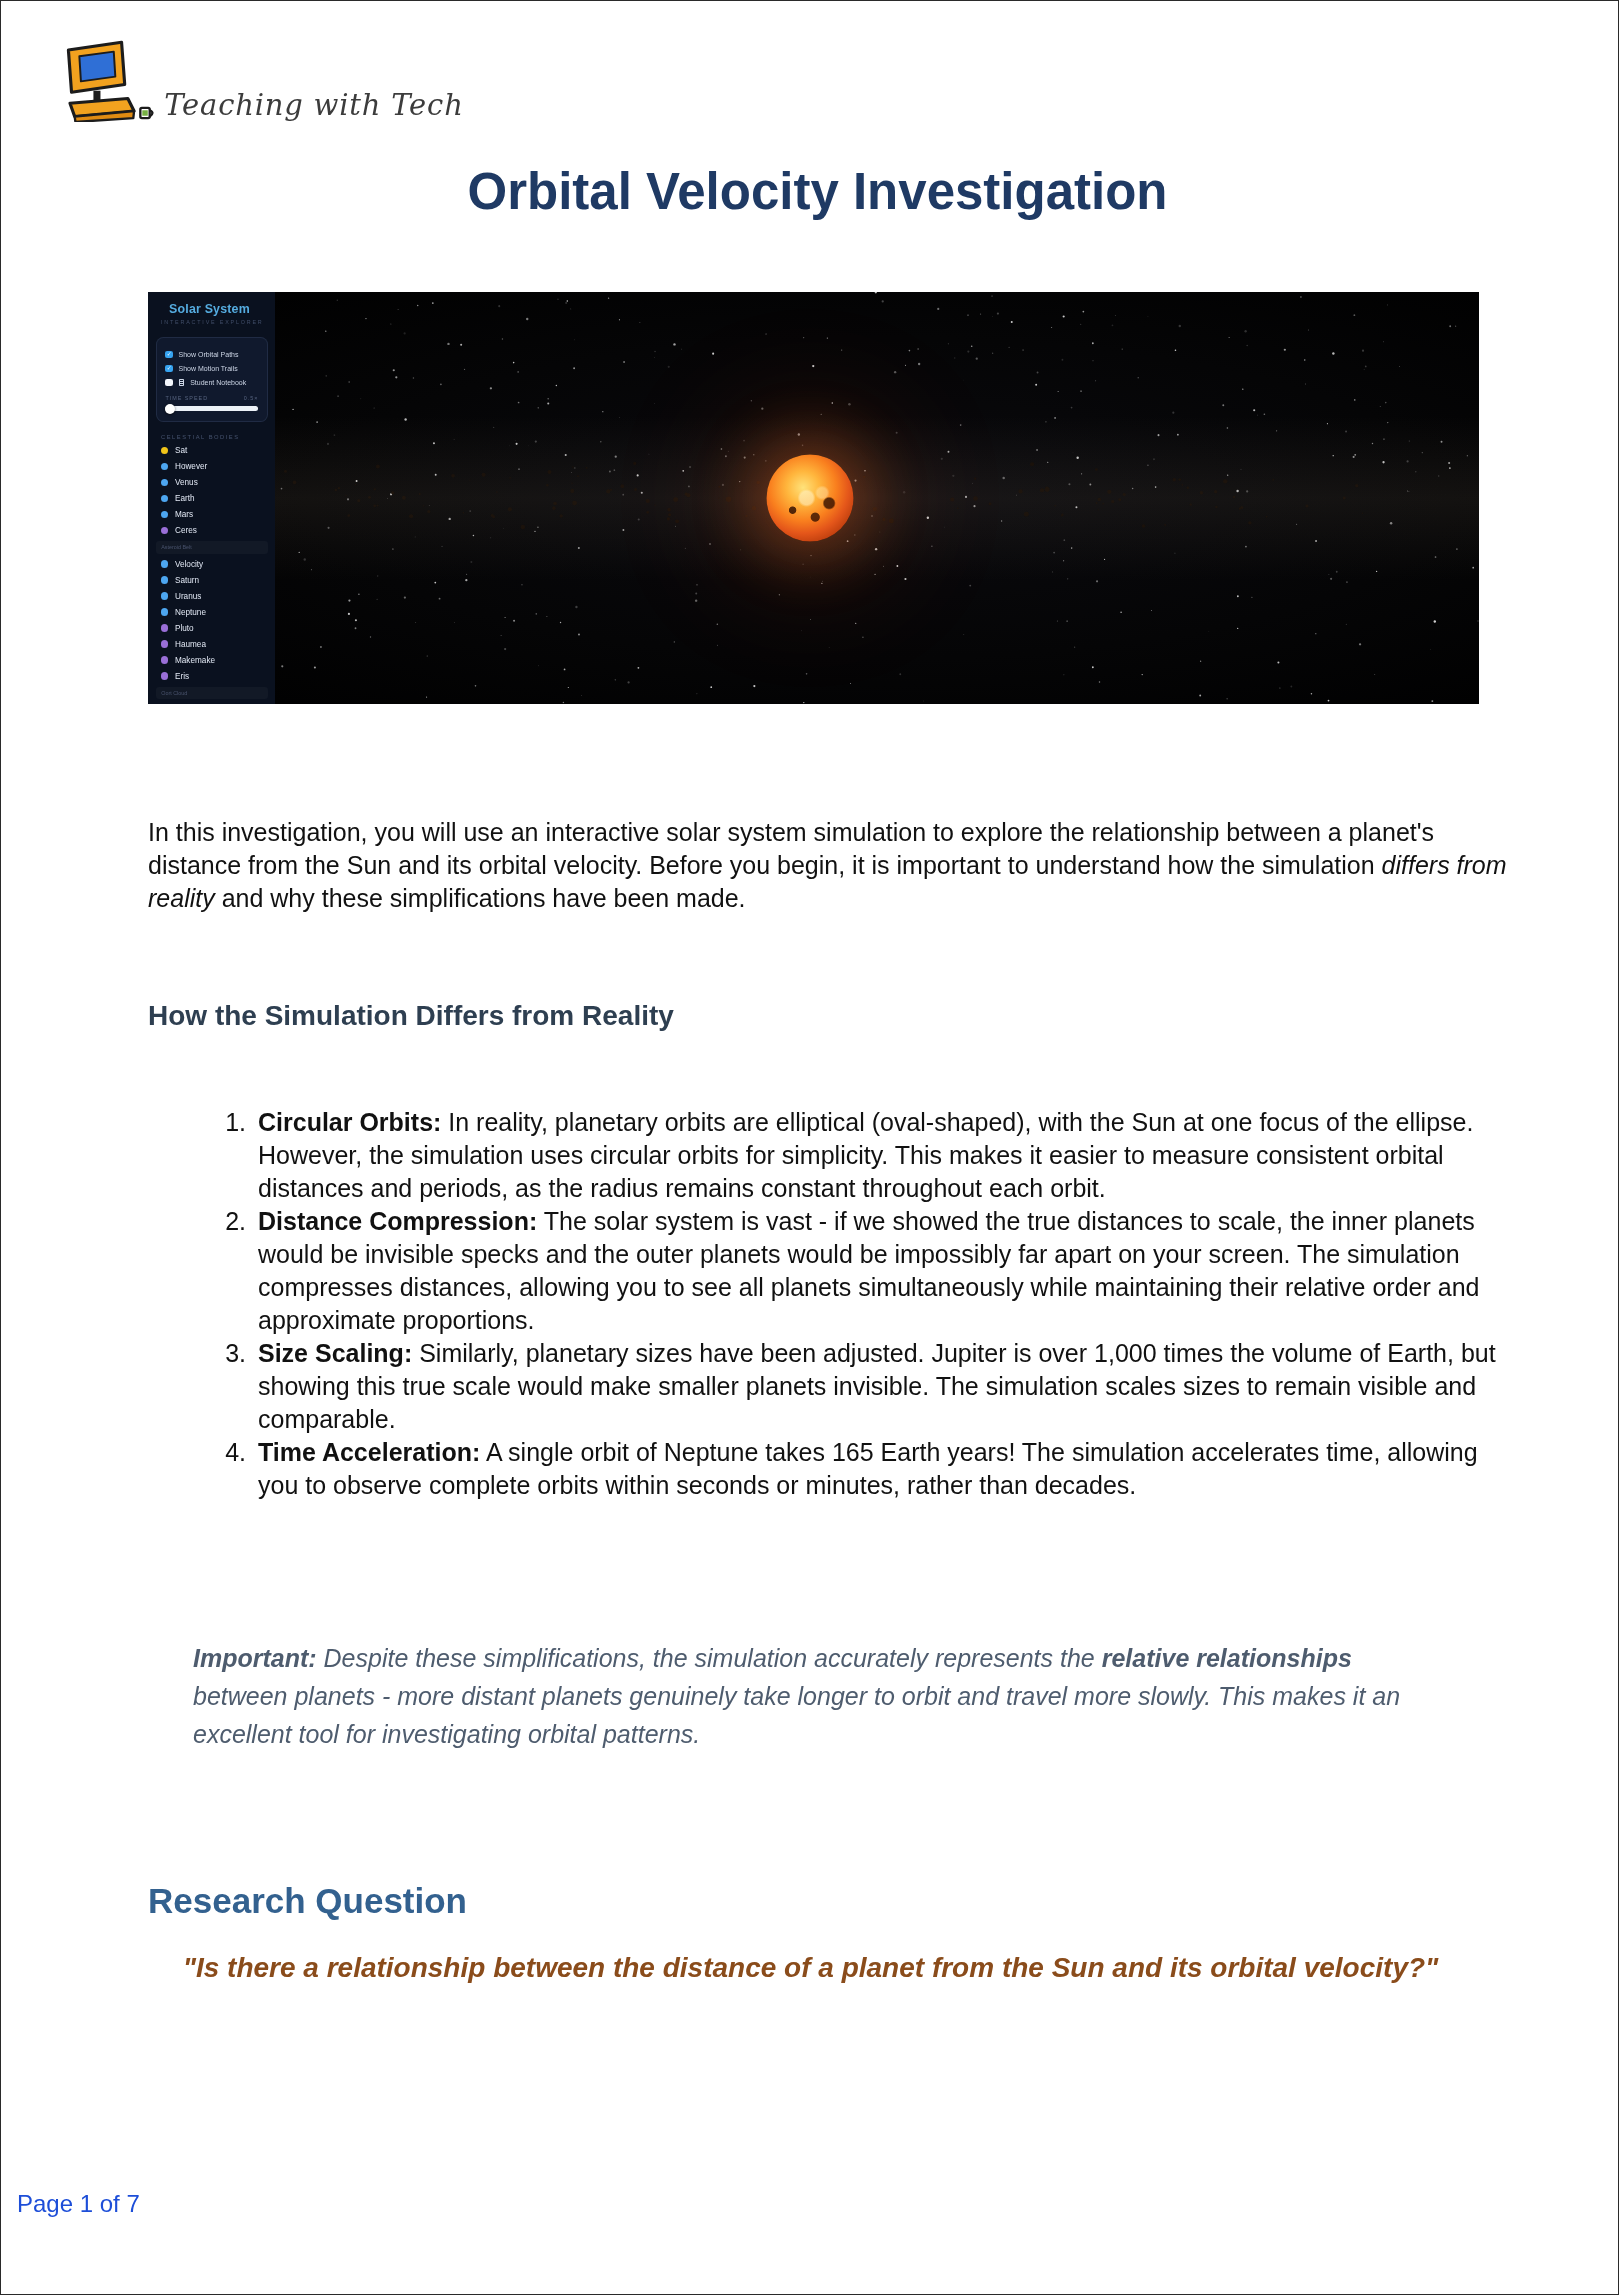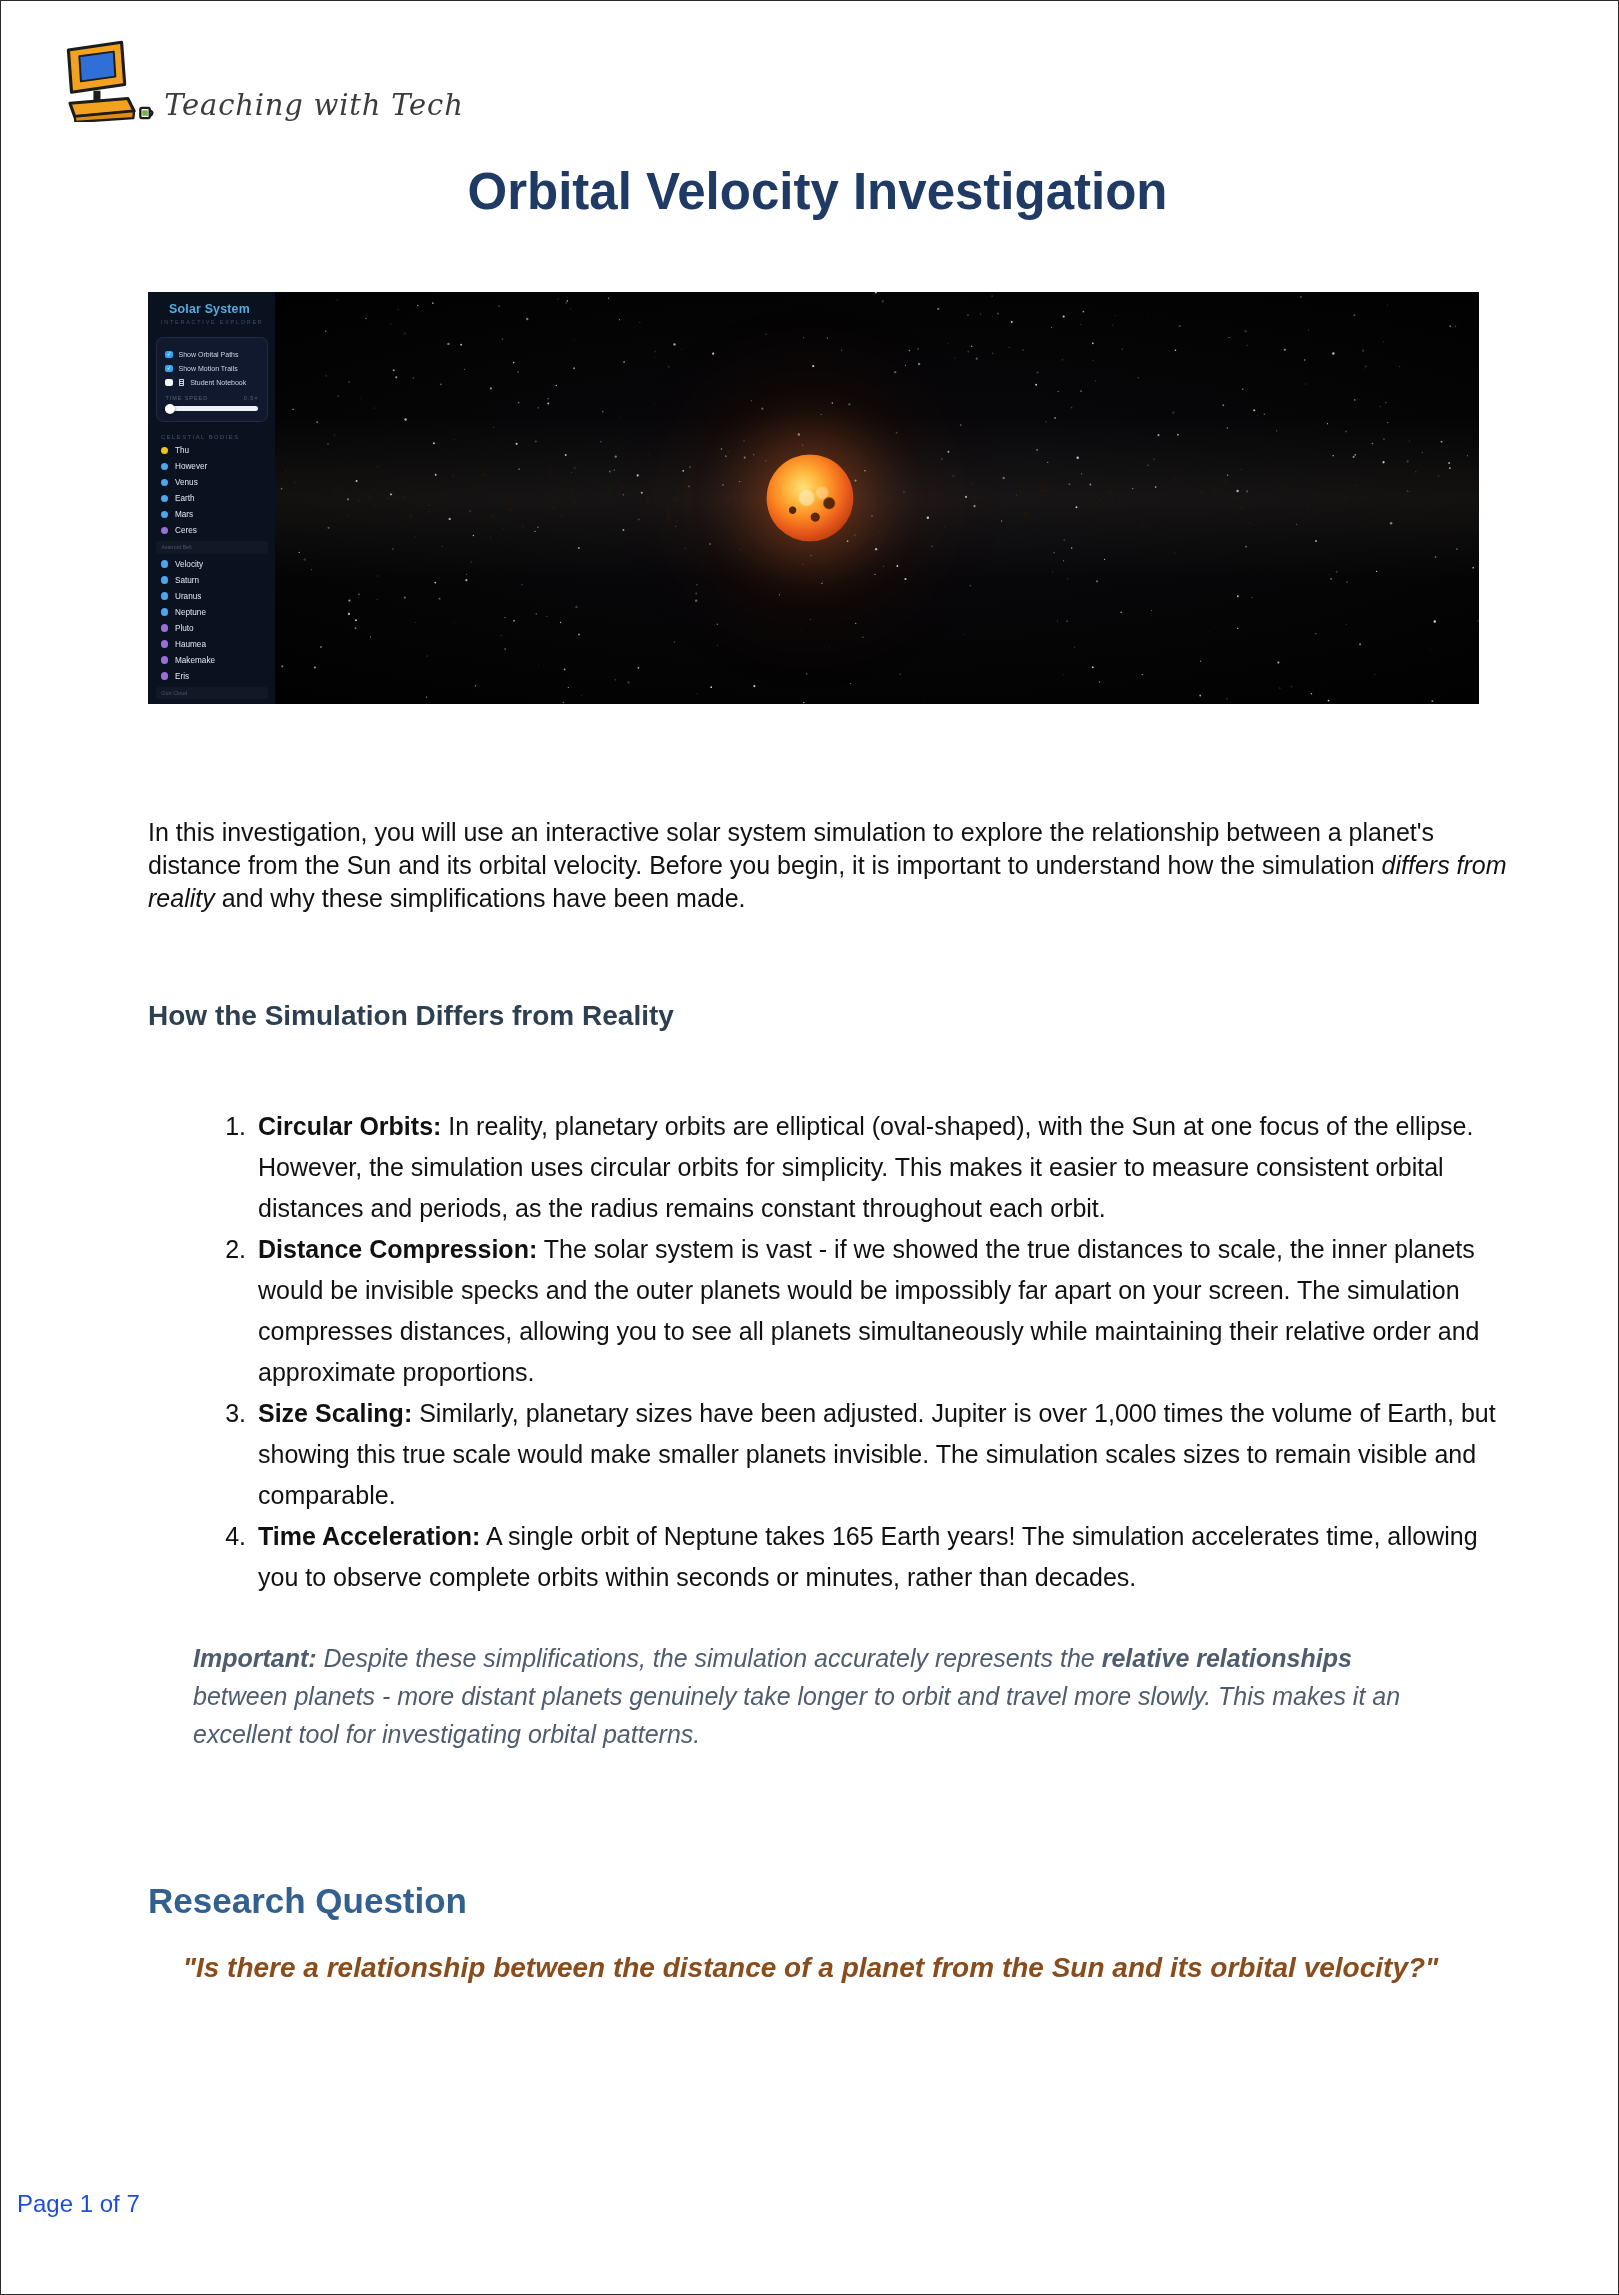--- a/index.html
+++ b/index.html
@@ -50,21 +50,21 @@
   .dot{width:7.4px;height:7.4px;border-radius:50%;flex:none;}
   .body-name{font-size:8.2px;color:#e2e8f4;}
   .body-divider{margin:2.5px 7.4px 2.5px 8.2px;padding:3.3px 0 3.3px 5px;font-size:5.4px;color:#49536d;
                 background:rgba(255,255,255,.035);border-radius:3.3px;}
 
   
   .h-blue{position:absolute;left:147px;margin:0;font-size:35px;font-weight:bold;color:#33618f;}
   .h-sub{position:absolute;left:147px;margin:0;font-size:28px;font-weight:bold;color:#2e3f51;}
   .body-text{position:absolute;left:147px;width:1362px;margin:0;font-size:25px;line-height:33px;color:#111;}
   .diff-list{position:absolute;left:147px;top:1105px;width:1253px;margin:0;padding:0 0 0 105px;
-             font-size:25px;line-height:41px;color:#111;}
+             font-size:25px;line-height:33px;color:#111;}
   .diff-list li{margin:0;padding-left:5px;}
   .note{position:absolute;left:192px;top:1638px;width:1229px;margin:0;font-size:25px;line-height:38px;
         font-style:italic;color:#4e5c6e;}
   .question{position:absolute;left:131px;top:1946px;width:1357px;margin:0;text-align:center;
             font-size:28px;line-height:42px;font-weight:bold;font-style:italic;color:#8a4c1b;}
   .footer{position:absolute;left:0;top:2173px;width:100%;margin:16px;text-align:left;font-size:24px;color:#1d4ed8;}
 </style>
 </head>
 <body>
 
@@ -674,21 +674,21 @@
         </div>
         <div class="slider">
           <div class="knob"></div>
         </div>
       </div>
 
       <div class="bodies-header">CELESTIAL BODIES</div>
       <div id="bodies">
           <div class="body-row">
     <span class="dot" style="background: rgb(240, 196, 25);"></span>
-    <span class="body-name">Thu</span>
+    <span class="body-name">Sat</span>
   </div>
           <div class="body-row">
     <span class="dot" style="background: rgb(77, 166, 240);"></span>
     <span class="body-name">However</span>
   </div>
           <div class="body-row">
     <span class="dot" style="background: rgb(77, 166, 240);"></span>
     <span class="body-name">Venus</span>
   </div>
           <div class="body-row">

